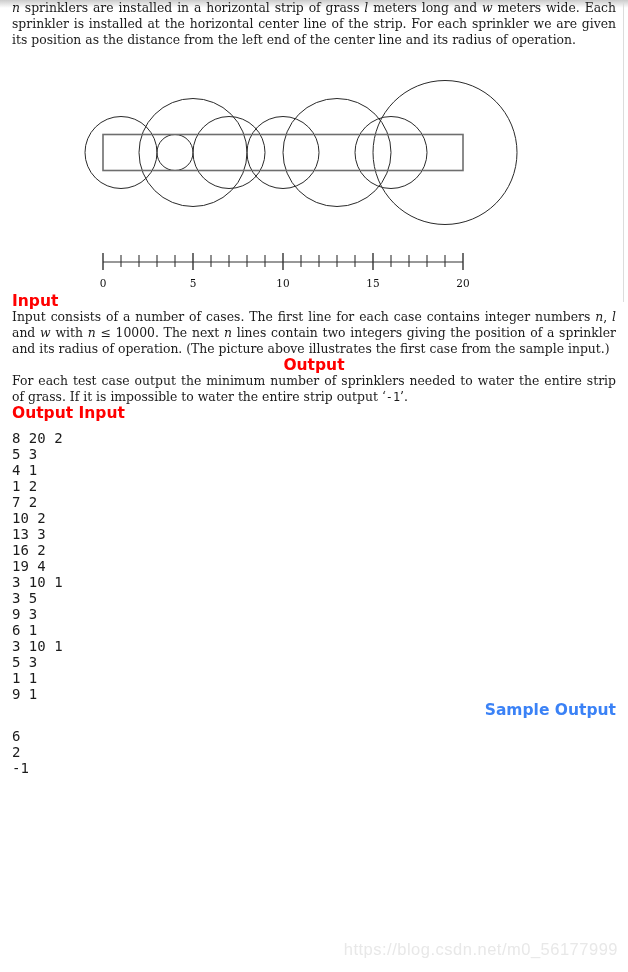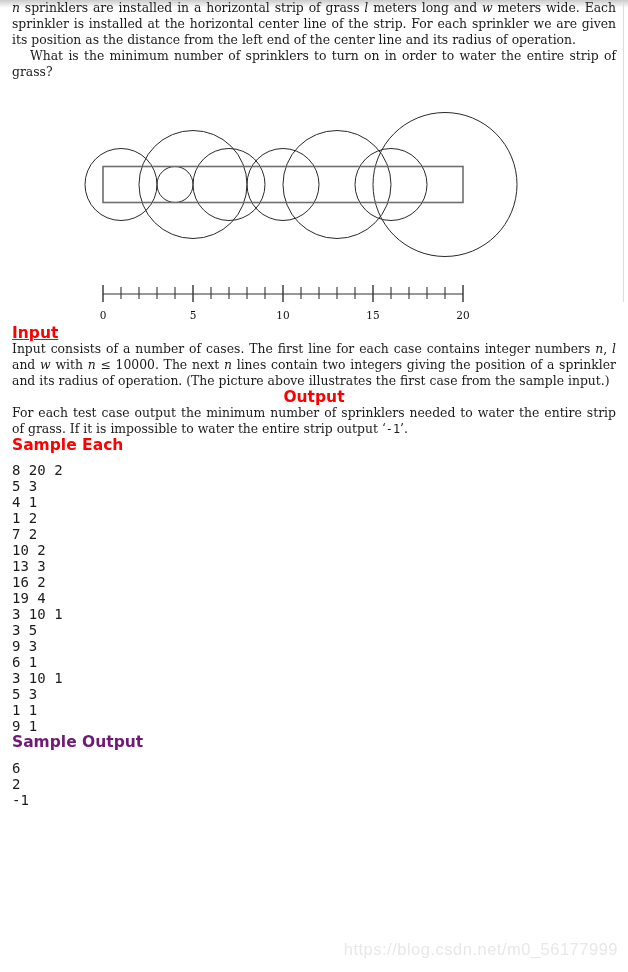--- a/index.html
+++ b/index.html
@@ -35,21 +35,21 @@
   .indent { text-indent: 18px; }
   .mi { font-style: italic; }
   .tt { font-family: "DejaVu Sans Mono", monospace; font-size: 11.8px; }
   h2.sec {
     font-family: "DejaVu Sans", sans-serif;
     font-weight: bold;
     font-size: 15.5px;
     line-height: 16px;
     margin: 0;
   }
-  .mt-input { margin-top: 26px; text-decoration: underline; }
+  .mt-input { margin-top: 26px; }
   .mt-output { margin-top: 27px; text-align: center; }
   .mt-sinput { margin-top: 23px; }
   .mt-soutput { margin-top: 18px; }
   .after-h { margin-top: 9px; }
   svg.fig { display: block; margin: 13px 0 0 0; }
   pre.code {
     font-family: "DejaVu Sans Mono", monospace;
     font-size: 14px;
     line-height: 16px;
     margin: 9px 0 0 0;
@@ -70,21 +70,20 @@
 </head>
 <body>
 
 <div class="page">
   <div class="top-edge"></div>
   <div class="right-edge"></div>
 
   <div class="content">
 
     <p class="body p-first"><span class="mi">n</span><span> sprinklers are installed in a horizontal strip of grass </span><span class="mi">l</span><span> meters long and </span><span class="mi">w</span><span> meters wide. Each sprinkler is installed at the horizontal center line of the strip. For each sprinkler we are given its position as the distance from the left end of the center line and its radius of operation.</span></p>
-    <p class="body indent"><span>What is the minimum number of sprinklers to turn on in order to water the entire strip of grass?</span></p>
 
     <svg class="fig" width="604" height="232" viewBox="0 0 604 232" xmlns="http://www.w3.org/2000/svg">
         <circle cx="181" cy="91.5" r="54" fill="none" stroke="#2a2a2a" stroke-width="1"></circle>
         <circle cx="163" cy="91.5" r="18" fill="none" stroke="#2a2a2a" stroke-width="1"></circle>
         <circle cx="109" cy="91.5" r="36" fill="none" stroke="#2a2a2a" stroke-width="1"></circle>
         <circle cx="217" cy="91.5" r="36" fill="none" stroke="#2a2a2a" stroke-width="1"></circle>
         <circle cx="271" cy="91.5" r="36" fill="none" stroke="#2a2a2a" stroke-width="1"></circle>
         <circle cx="325" cy="91.5" r="54" fill="none" stroke="#2a2a2a" stroke-width="1"></circle>
         <circle cx="379" cy="91.5" r="36" fill="none" stroke="#2a2a2a" stroke-width="1"></circle>
         <circle cx="433" cy="91.5" r="72" fill="none" stroke="#2a2a2a" stroke-width="1"></circle>
@@ -117,40 +116,40 @@
         <text x="361" y="226" text-anchor="middle" font-size="10.5px" font-family="DejaVu Serif, serif" fill="#111">15</text>
         <text x="451" y="226" text-anchor="middle" font-size="10.5px" font-family="DejaVu Serif, serif" fill="#111">20</text>
       </svg>
 
     <h2 class="sec mt-input" style="color: rgb(255, 0, 0);">Input</h2>
     <p class="body after-h"><span>Input consists of a number of cases. The first line for each case contains integer numbers </span><span class="mi">n</span><span>, </span><span class="mi">l</span><span> and </span><span class="mi">w</span><span> with </span><span class="mi">n</span><span> ≤ 10000. The next </span><span class="mi">n</span><span> lines contain two integers giving the position of a sprinkler and its radius of operation. (The picture above illustrates the first case from the sample input.)</span></p>
 
     <h2 class="sec mt-output" style="color: rgb(255, 0, 0);">Output</h2>
     <p class="body after-h"><span>For each test case output the minimum number of sprinklers needed to water the entire strip of grass. If it is impossible to water the entire strip output ‘</span><span class="tt">-1</span><span>’.</span></p>
 
-    <h2 class="sec mt-sinput" style="color: rgb(255, 0, 0);">Sample Each</h2>
+    <h2 class="sec mt-sinput" style="color: rgb(255, 0, 0);">Output Input</h2>
     <pre class="code">8 20 2
 5 3
 4 1
 1 2
 7 2
 10 2
 13 3
 16 2
 19 4
 3 10 1
 3 5
 9 3
 6 1
 3 10 1
 5 3
 1 1
 9 1</pre>
 
-    <h2 class="sec mt-soutput" style="color: #701a75;">Sample Output</h2>
+    <h2 class="sec mt-soutput" style="color: #3b82f6; text-align: right;">Sample Output</h2>
     <pre class="code out">6
 2
 -1</pre>
 
   </div>
 
   <div class="watermark" style="color: rgb(232, 232, 232);">https://blog.csdn.net/m0_56177999</div>
 </div>
 
 </body></html>

